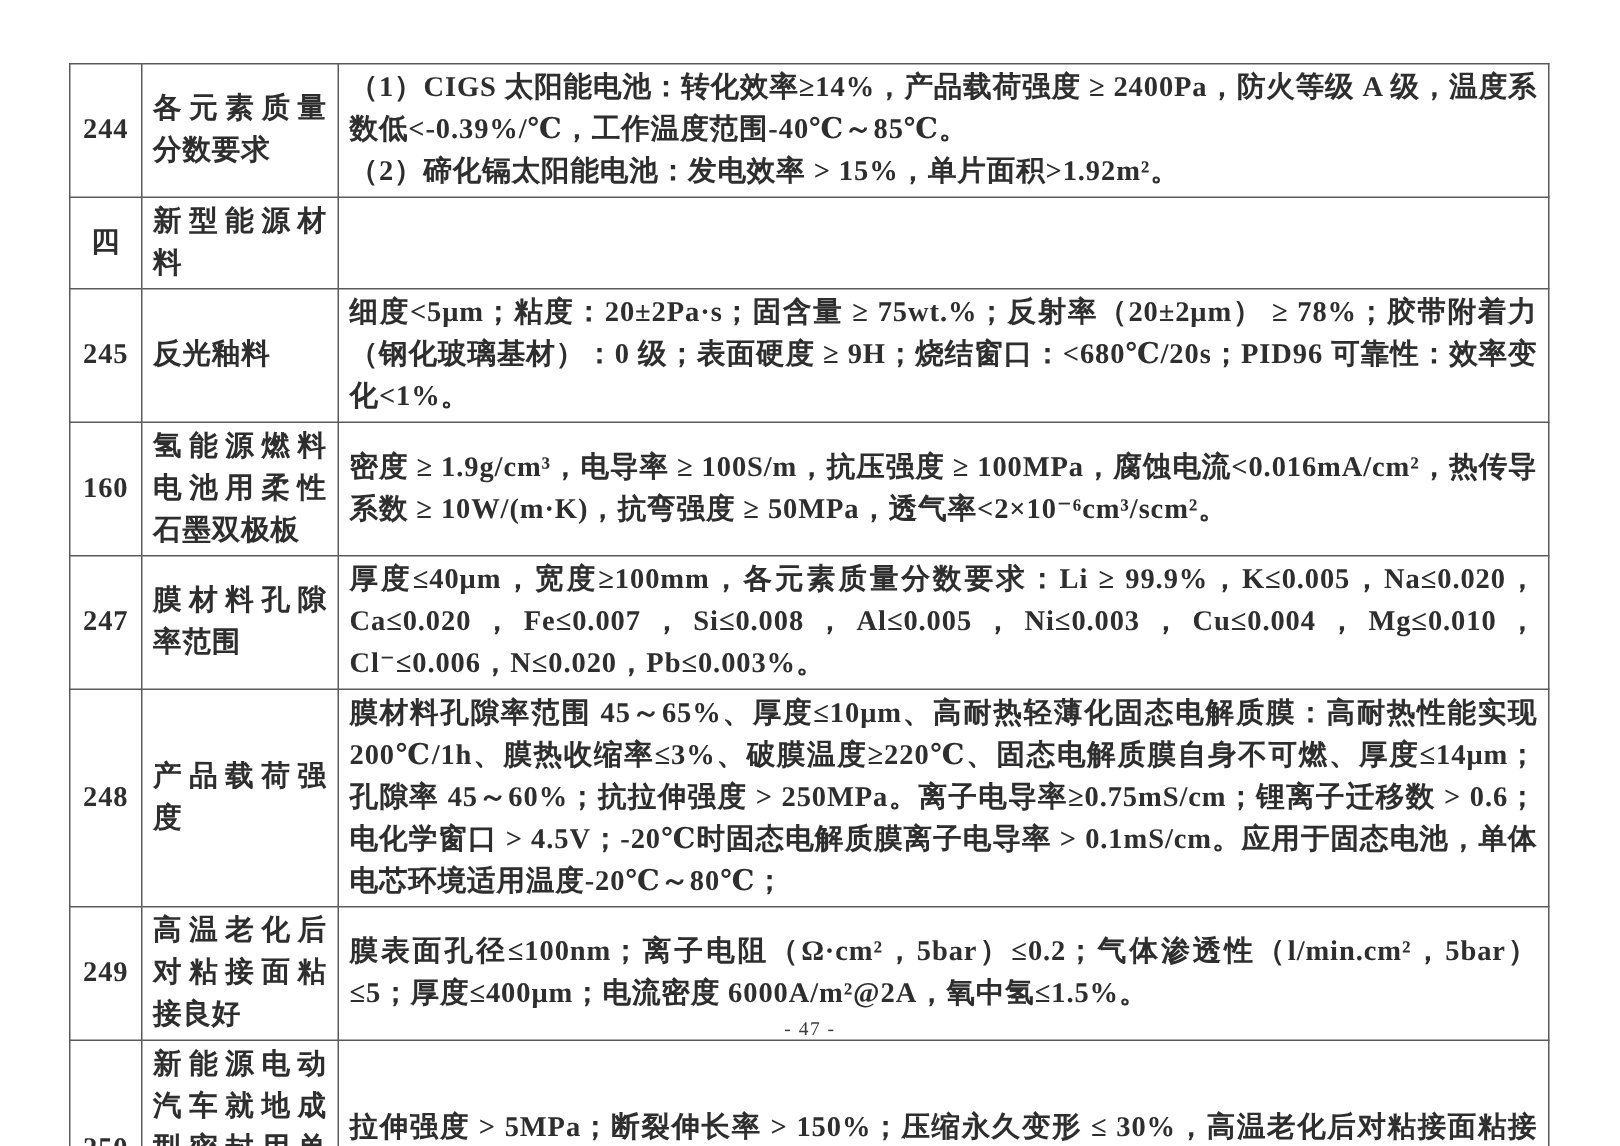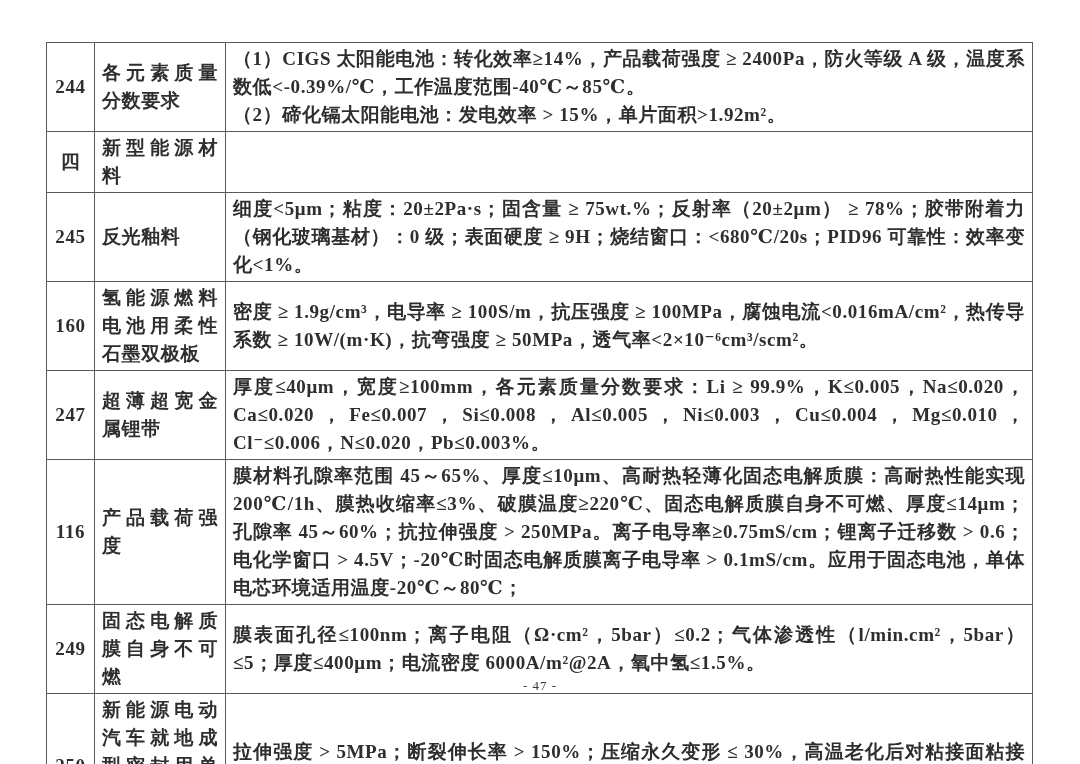--- a/index.html
+++ b/index.html
@@ -80,31 +80,31 @@
       <td class="name">反光釉料</td>
       <td class="req">细度&lt;5μm；粘度：20±2Pa·s；固含量 ≥ 75wt.%；反射率（20±2μm） ≥ 78%；胶带附着力（钢化玻璃基材）：0 级；表面硬度 ≥ 9H；烧结窗口：&lt;680℃/20s；PID96 可靠性：效率变化&lt;1%。</td>
     </tr>
     <tr style="height:57px">
       <td class="no">160</td>
       <td class="name">氢能源燃料电池用柔性石墨双极板</td>
       <td class="req">密度 ≥ 1.9g/cm³，电导率 ≥ 100S/m，抗压强度 ≥ 100MPa，腐蚀电流&lt;0.016mA/cm²，热传导系数 ≥ 10W/(m·K)，抗弯强度 ≥ 50MPa，透气率&lt;2×10⁻⁶cm³/scm²。</td>
     </tr>
     <tr style="height:61px">
       <td class="no">247</td>
-      <td class="name">超薄超宽金属锂带</td>
+      <td class="name">膜材料孔隙率范围</td>
       <td class="req">厚度≤40μm，宽度≥100mm，各元素质量分数要求：Li ≥ 99.9%，K≤0.005，Na≤0.020，Ca≤0.020，Fe≤0.007，Si≤0.008，Al≤0.005，Ni≤0.003，Cu≤0.004，Mg≤0.010，Cl⁻≤0.006，N≤0.020，Pb≤0.003%。</td>
     </tr>
     <tr style="height:108px">
-      <td class="no">116</td>
+      <td class="no">248</td>
       <td class="name">产品载荷强度</td>
       <td class="req">膜材料孔隙率范围 45～65%、厚度≤10μm、高耐热轻薄化固态电解质膜：高耐热性能实现 200℃/1h、膜热收缩率≤3%、破膜温度≥220℃、固态电解质膜自身不可燃、厚度≤14μm；孔隙率 45～60%；抗拉伸强度 &gt; 250MPa。离子电导率≥0.75mS/cm；锂离子迁移数 &gt; 0.6；电化学窗口 &gt; 4.5V；-20℃时固态电解质膜离子电导率 &gt; 0.1mS/cm。应用于固态电池，单体电芯环境适用温度-20℃～80℃；</td>
     </tr>
     <tr style="height:57px">
       <td class="no">249</td>
-      <td class="name">固态电解质膜自身不可燃</td>
+      <td class="name">高温老化后对粘接面粘接良好</td>
       <td class="req">膜表面孔径≤100nm；离子电阻（Ω·cm²，5bar）≤0.2；气体渗透性（l/min.cm²，5bar）≤5；厚度≤400μm；电流密度 6000A/m²@2A，氧中氢≤1.5%。</td>
     </tr>
     <tr style="height:112px">
       <td class="no">250</td>
       <td class="name">新能源电动汽车就地成型密封用单组分加成型液体硅橡胶</td>
       <td class="req">拉伸强度 &gt; 5MPa；断裂伸长率 &gt; 150%；压缩永久变形 ≤ 30%，高温老化后对粘接面粘接良好，对密封面无粘接，具有良好的可拆卸性。</td>
     </tr>
   </tbody>
     </table>
 

